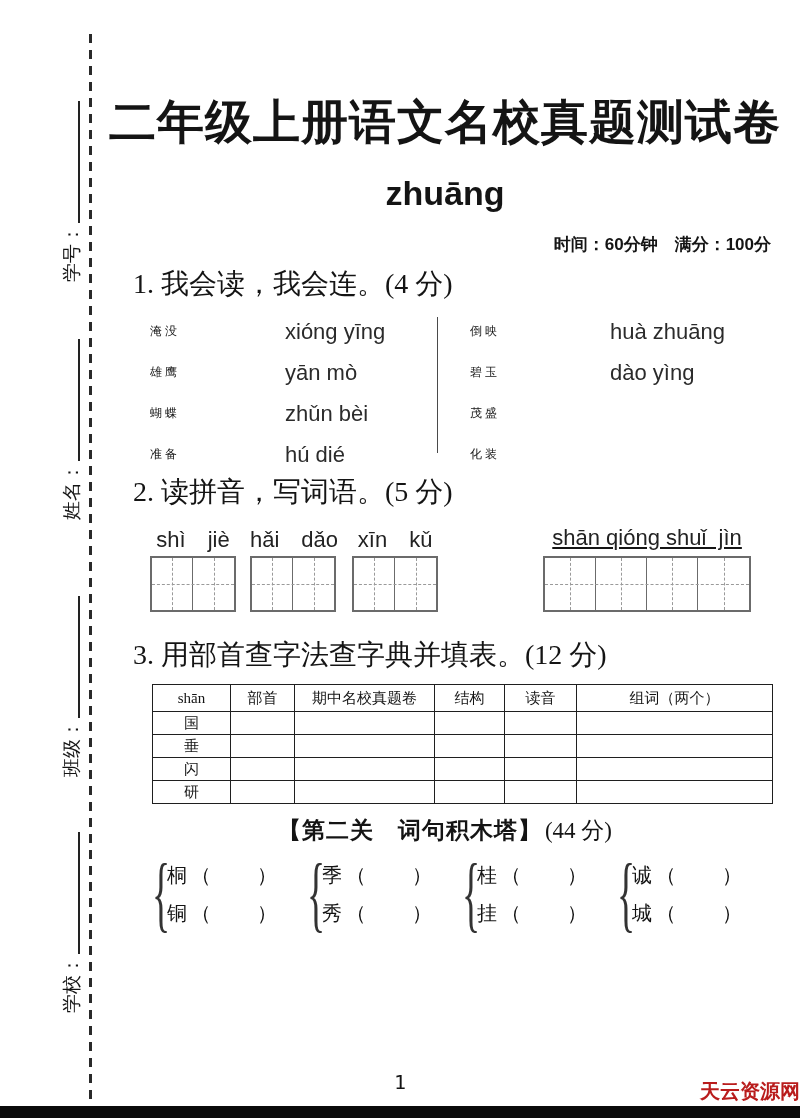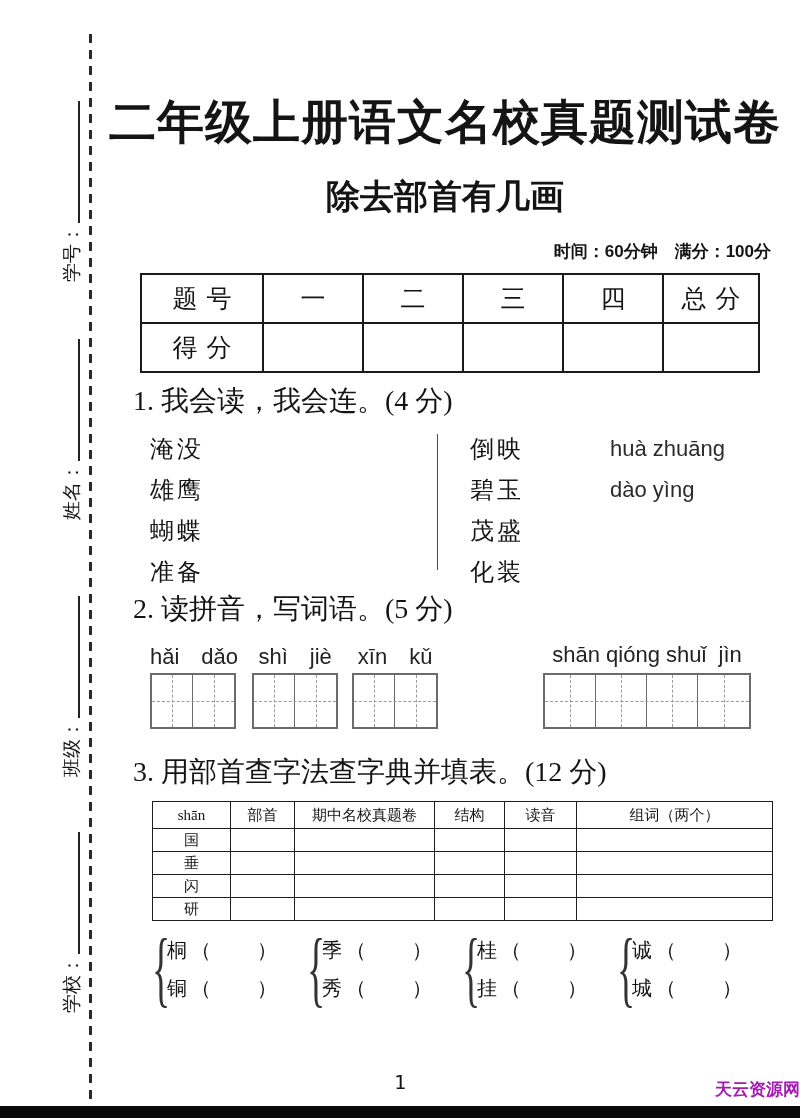--- a/index.html
+++ b/index.html
@@ -31,28 +31,28 @@
   .section-heading { margin-top:13px; text-align:center; font-size:23px; }
   .sh-bold { font-weight:bold; letter-spacing:1px; }
   .sh-score { font-family:"Liberation Serif", serif; margin-left:3px; }
 
   .q-label { margin:9px 0 0 28px; font-family:"Liberation Serif", serif; font-size:28px; }
 
   
   .match-block { position:relative; height:150px; margin-top:8px; }
   .m-col { position:absolute; top:0; }
   .m-col > div { height:41px; display:flex; align-items:center; }
-  .m-words { font-family:"Liberation Serif", serif; font-size:24px; letter-spacing:3px; }
+  .m-words { font-family:"Liberation Serif", serif; font-size:12px; letter-spacing:3px; }
   .m-pinyin { font-size:22px; color:#2b2b2b; }
   .m-divider { position:absolute; left:332px; top:6px; height:136px; border-left:1.5px solid #4a4a4a; }
 
   
   .pinyin-grids { display:flex; margin:14px 0 0 45px; }
   .pg-group { margin-right:14px; }
-  .pg-group.wide { margin-left:91px; margin-right:0; }
+  .pg-group.wide { margin-left:91px; margin-right:0;text-decoration:underline; }
   .pg-pinyin { text-align:center; font-size:22px; height:31px; white-space:pre; color:#222; }
   .tian-grid { position:relative; display:flex; border:2px solid #6b6b6b; width:max-content; }
   .tian-cell { position:relative; width:41px; height:52px; border-right:1.5px solid #6b6b6b; }
   .tian-cell:last-child { border-right:none; }
   .tian-cell::before { content:""; position:absolute; left:50%; top:0; bottom:0; border-left:1px dashed #9a9a9a; }
   .tian-grid::after { content:""; position:absolute; left:0; right:0; top:50%; border-top:1px dashed #9a9a9a; }
   .wide .tian-cell { width:51px; }
 
   
   table.dict-table { border-collapse:collapse; margin:10px 0 0 47px; border:1.5px solid #1f1f1f; table-layout:fixed; }
@@ -68,21 +68,21 @@
     line-height:76px; transform:scaleX(0.45); width:18px; flex:none; color:#333; }
   .pair-col { margin-left:2px; }
   .pair-line { height:38px; display:flex; align-items:center;
     font-family:"Liberation Serif", serif; font-size:20px; }
   .pair-line .paren { margin-left:4px; }
   .pair-blank { display:inline-block; width:46px; }
 
   
   .page-number { position:absolute; left:0; width:800px; top:1070px; text-align:center;
     font-family:"DejaVu Sans Mono", monospace; font-size:20px; }
-  .watermark { position:absolute; right:0; top:1078px; font-size:17px; font-weight:bold; color:#a21caf; }
+  .watermark { position:absolute; right:0; top:1078px; font-size:20px; font-weight:bold; color:#b91c1c; }
   .bottom-bar { position:absolute; left:0; bottom:0; width:800px; height:12px; background:#0a0a0a; }
 </style>
 </head>
 <body>
 
 <div class="page">
 
   <div class="side-field" style="top:282px">
     <span class="side-label">学号：</span>
       <span class="side-line"></span>
@@ -97,79 +97,65 @@
   </div>
   <div class="side-field" style="top:1013px">
     <span class="side-label">学校：</span>
       <span class="side-line"></span>
   </div>
   <div class="cut-line"></div>
 
   <div class="content">
 
     <div class="exam-title">二年级上册语文名校真题测试卷</div>
-    <div class="exam-subtitle">除去部首有几画</div>
+    <div class="exam-subtitle">zhuāng</div>
     <div class="exam-meta">时间：60分钟　满分：100分</div>
 
-    <table class="score-table">
-      <tbody>
-          <tr>
-        <td class="st-label" style="width:122px">题号</td>
-        <td style="width:100px">一</td>
-        <td style="width:100px">二</td>
-        <td style="width:100px">三</td>
-        <td style="width:100px">四</td>
-        <td class="st-label" style="width:96px">总分</td>
-      </tr>
-      <tr>
-        <td class="st-label">得分</td>
-        <td></td>
-        <td></td>
-        <td></td>
-        <td></td>
-        <td></td>
-      </tr>
-    </tbody>
-      </table>
 
 
     <div class="q-label">1. 我会读，我会连。(4 分)</div>
 
     <div class="match-block">
       <div class="m-col m-words" style="left:45px">
         <div>淹没</div>
         <div>雄鹰</div>
         <div>蝴蝶</div>
         <div>准备</div>
       </div>
+      <div class="m-col m-pinyin" style="left:180px">
+        <div>xióng yīng</div>
+        <div>yān mò</div>
+        <div>zhǔn bèi</div>
+        <div>hú dié</div>
+      </div>
       <div class="m-divider"></div>
       <div class="m-col m-words" style="left:365px">
         <div>倒映</div>
         <div>碧玉</div>
         <div>茂盛</div>
         <div>化装</div>
       </div>
       <div class="m-col m-pinyin" style="left:505px">
         <div>huà zhuāng</div>
         <div>dào yìng</div>
       </div>
     </div>
 
     <div class="q-label" style="margin-top:12px">2. 读拼音，写词语。(5 分)</div>
 
     <div class="pinyin-grids">
       <div class="pg-group">
+        <div class="pg-pinyin">shì　jiè</div>
+        <div class="tian-grid">
+          <div class="tian-cell"></div>
+          <div class="tian-cell"></div>
+        </div>
+      </div>
+      <div class="pg-group">
         <div class="pg-pinyin">hǎi　dǎo</div>
-        <div class="tian-grid">
-          <div class="tian-cell"></div>
-          <div class="tian-cell"></div>
-        </div>
-      </div>
-      <div class="pg-group">
-        <div class="pg-pinyin">shì　jiè</div>
         <div class="tian-grid">
           <div class="tian-cell"></div>
           <div class="tian-cell"></div>
         </div>
       </div>
       <div class="pg-group">
         <div class="pg-pinyin">xīn　kǔ</div>
         <div class="tian-grid">
           <div class="tian-cell"></div>
           <div class="tian-cell"></div>
@@ -234,20 +220,23 @@
         <td>研</td>
         <td></td>
             <td></td>
         <td></td>
             <td></td>
         <td></td>
       </tr>
     </tbody>
       </table>
 
+    <div class="section-heading" style="margin-top:11px">
+      <span class="sh-bold">【第二关　词句积木塔】</span><span class="sh-score">(44 分)</span>
+    </div>
 
 
     <div class="pairs-row">
       <div class="pair">
         <span class="brace">{</span>
         <div class="pair-col">
           <div class="pair-line">
               <span>桐</span>
               <span class="paren">（</span>
               <span class="pair-blank"></span>

